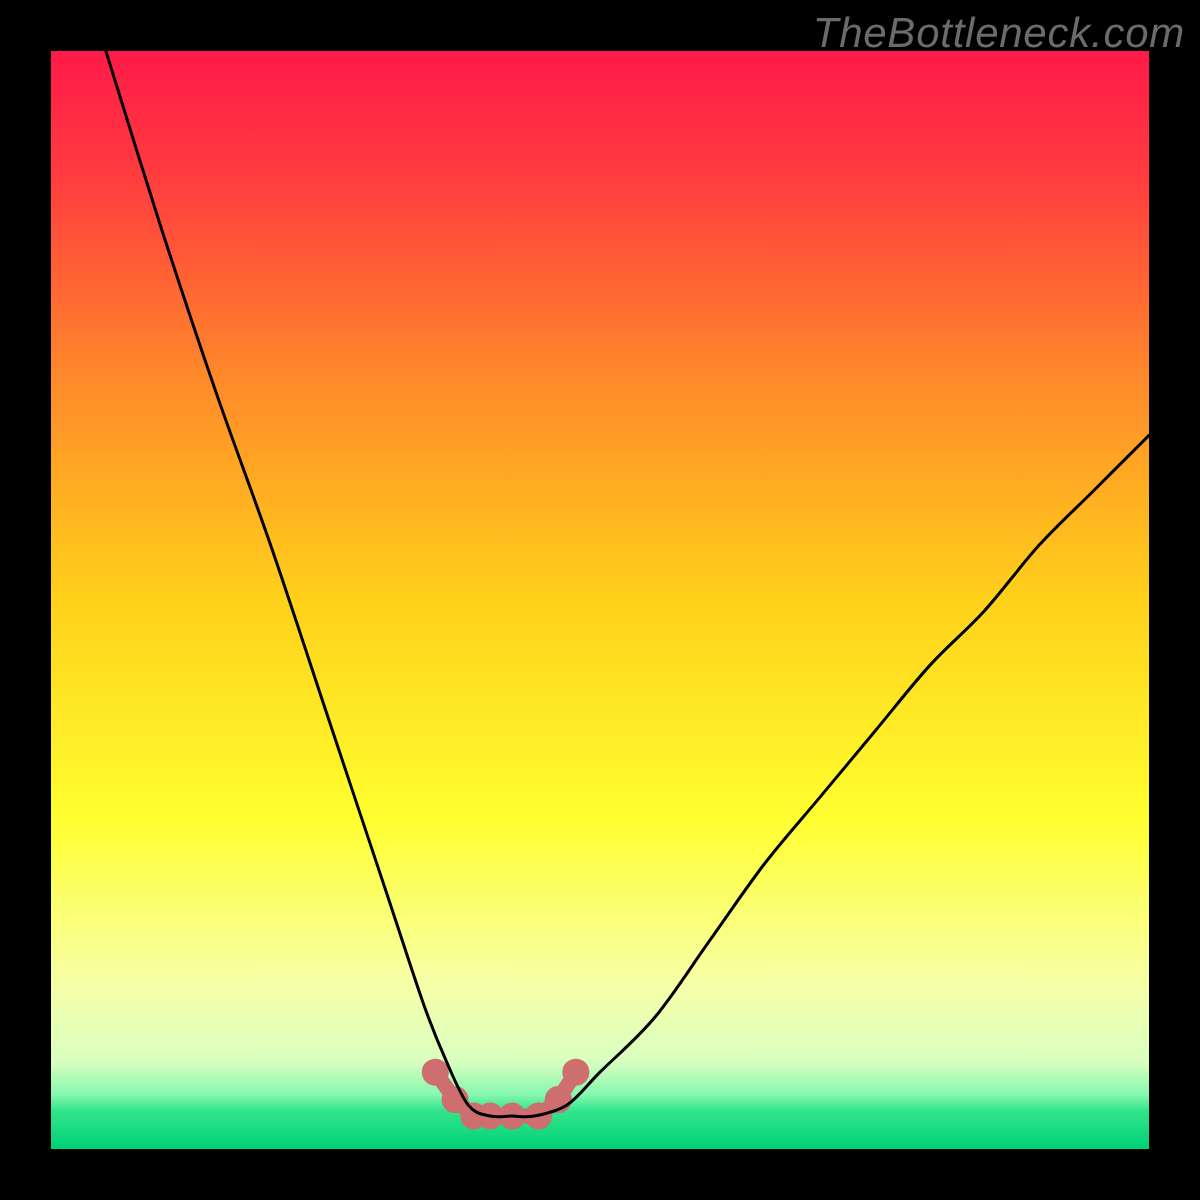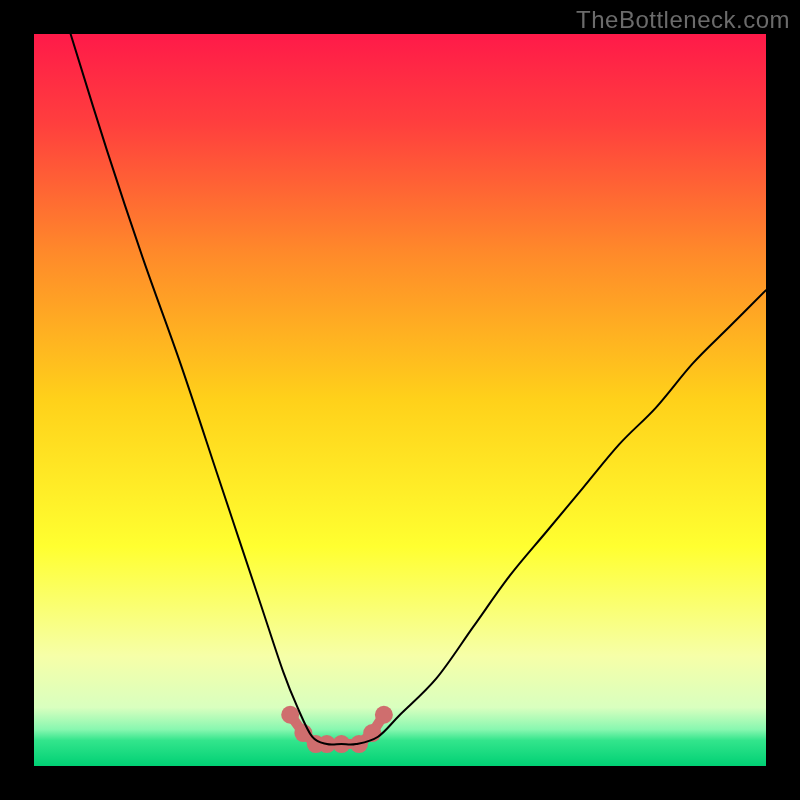--- a/index.html
+++ b/index.html
@@ -24,24 +24,25 @@
     left: 34px;
     top: 34px;
     width: 732px;
     height: 732px;
     overflow: hidden;
   }
   .watermark {
     position: absolute;
     top: 6px;
     right: 10px;
-    font-size: 24px;
+    font-size: 28px;
     font-weight: 500;
     color: #6b6b6b;
     letter-spacing: 0.5px;
+    font-style: italic;
   }
   svg { display: block; }
 </style>
 </head>
 <body>
 
 <div class="frame">
   <div class="watermark">TheBottleneck.com</div>
 
   <div class="plot">

